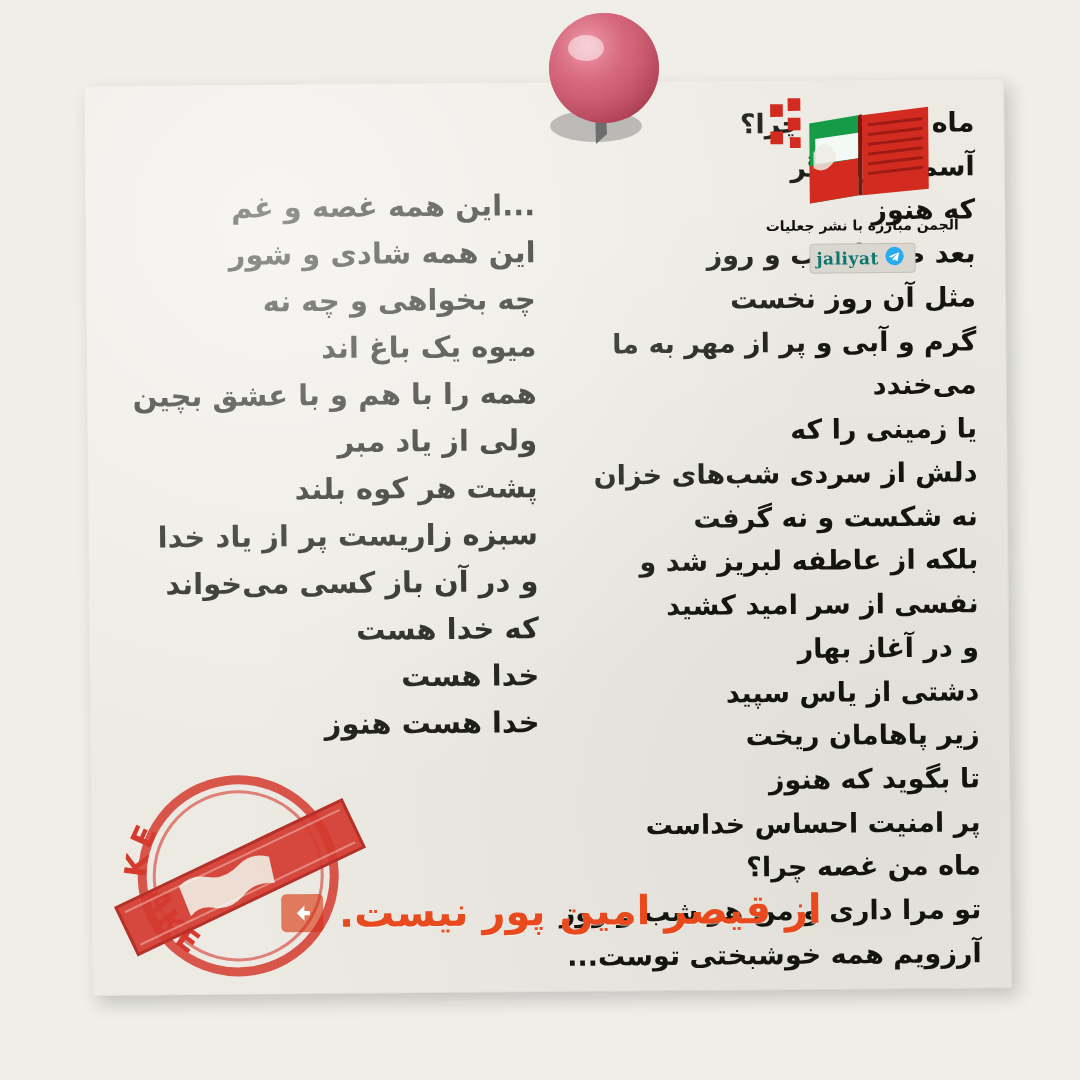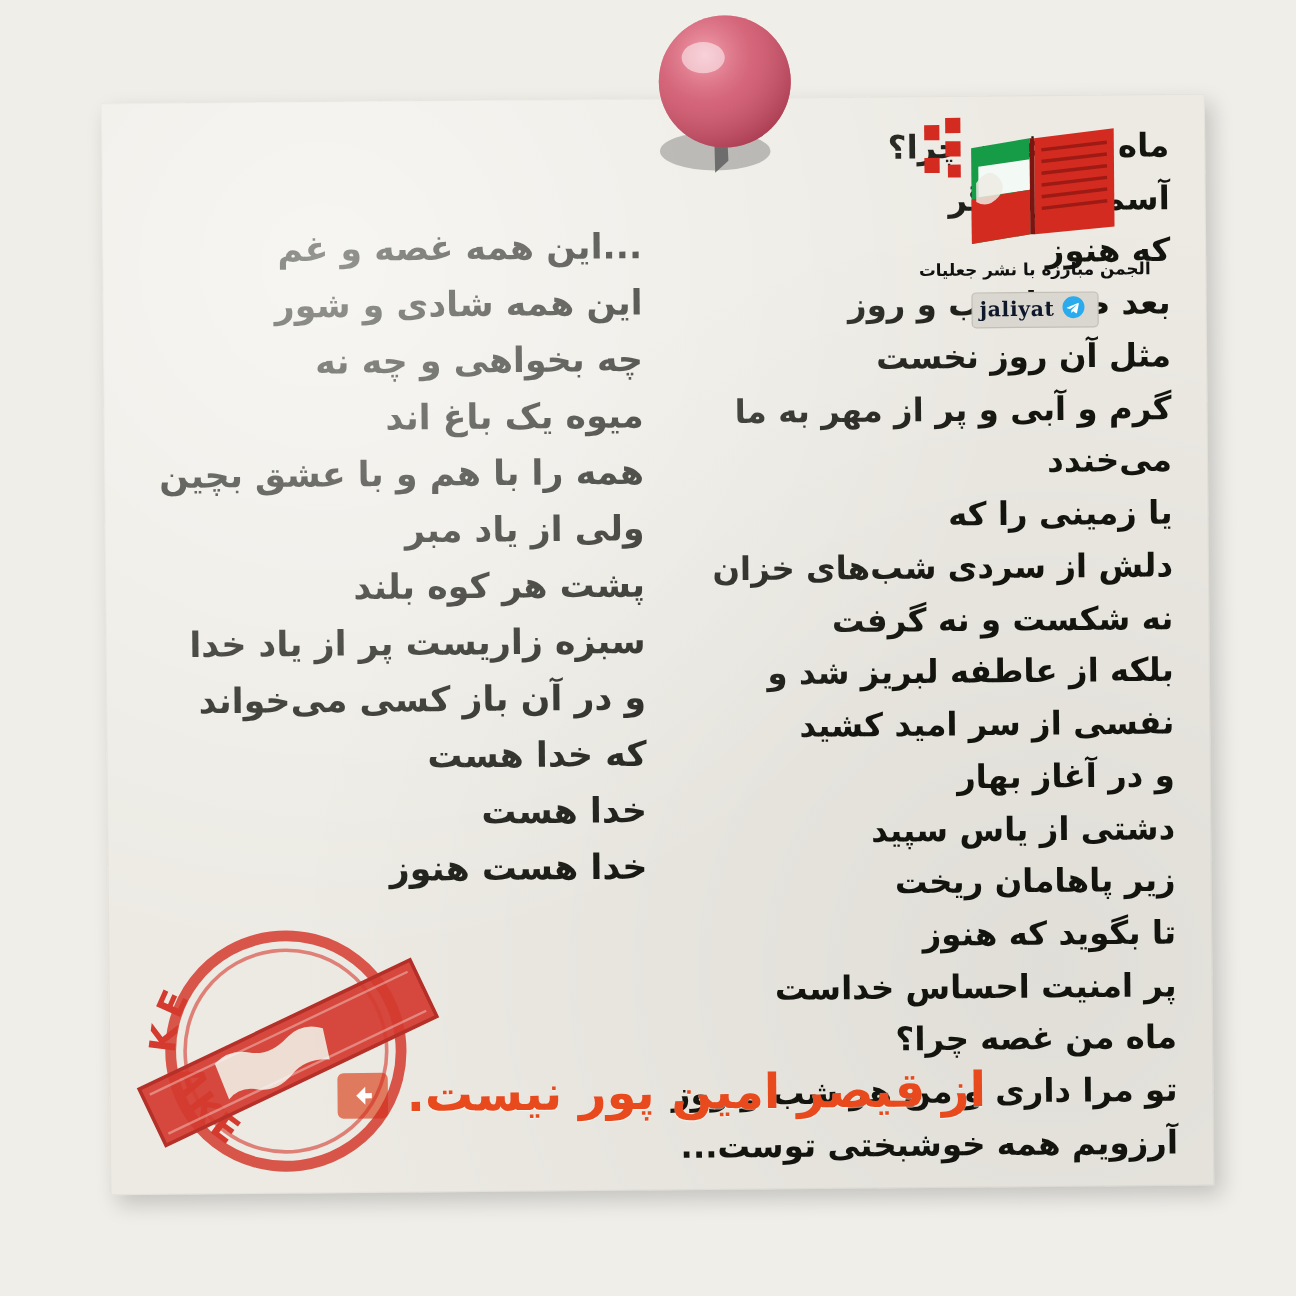--- a/index.html
+++ b/index.html
@@ -70,21 +70,21 @@
     background: #d9d7d0;
     border: 1px solid #c2bfb6;
     border-radius: 4px;
     padding: 2px 10px 2px 6px;
     margin-top: 10px;
   }
   #telegram-handle {
     font-family: "DejaVu Serif", "Liberation Serif", serif;
     font-size: 17px;
     font-weight: bold;
-    color: #0f172a;
+    color: #0f766e;
     letter-spacing: .5px;
   }
 
   
   .poem-col {
     position: absolute;
     direction: rtl;
     text-align: right;
     color: #15150f;
     font-weight: bold;

